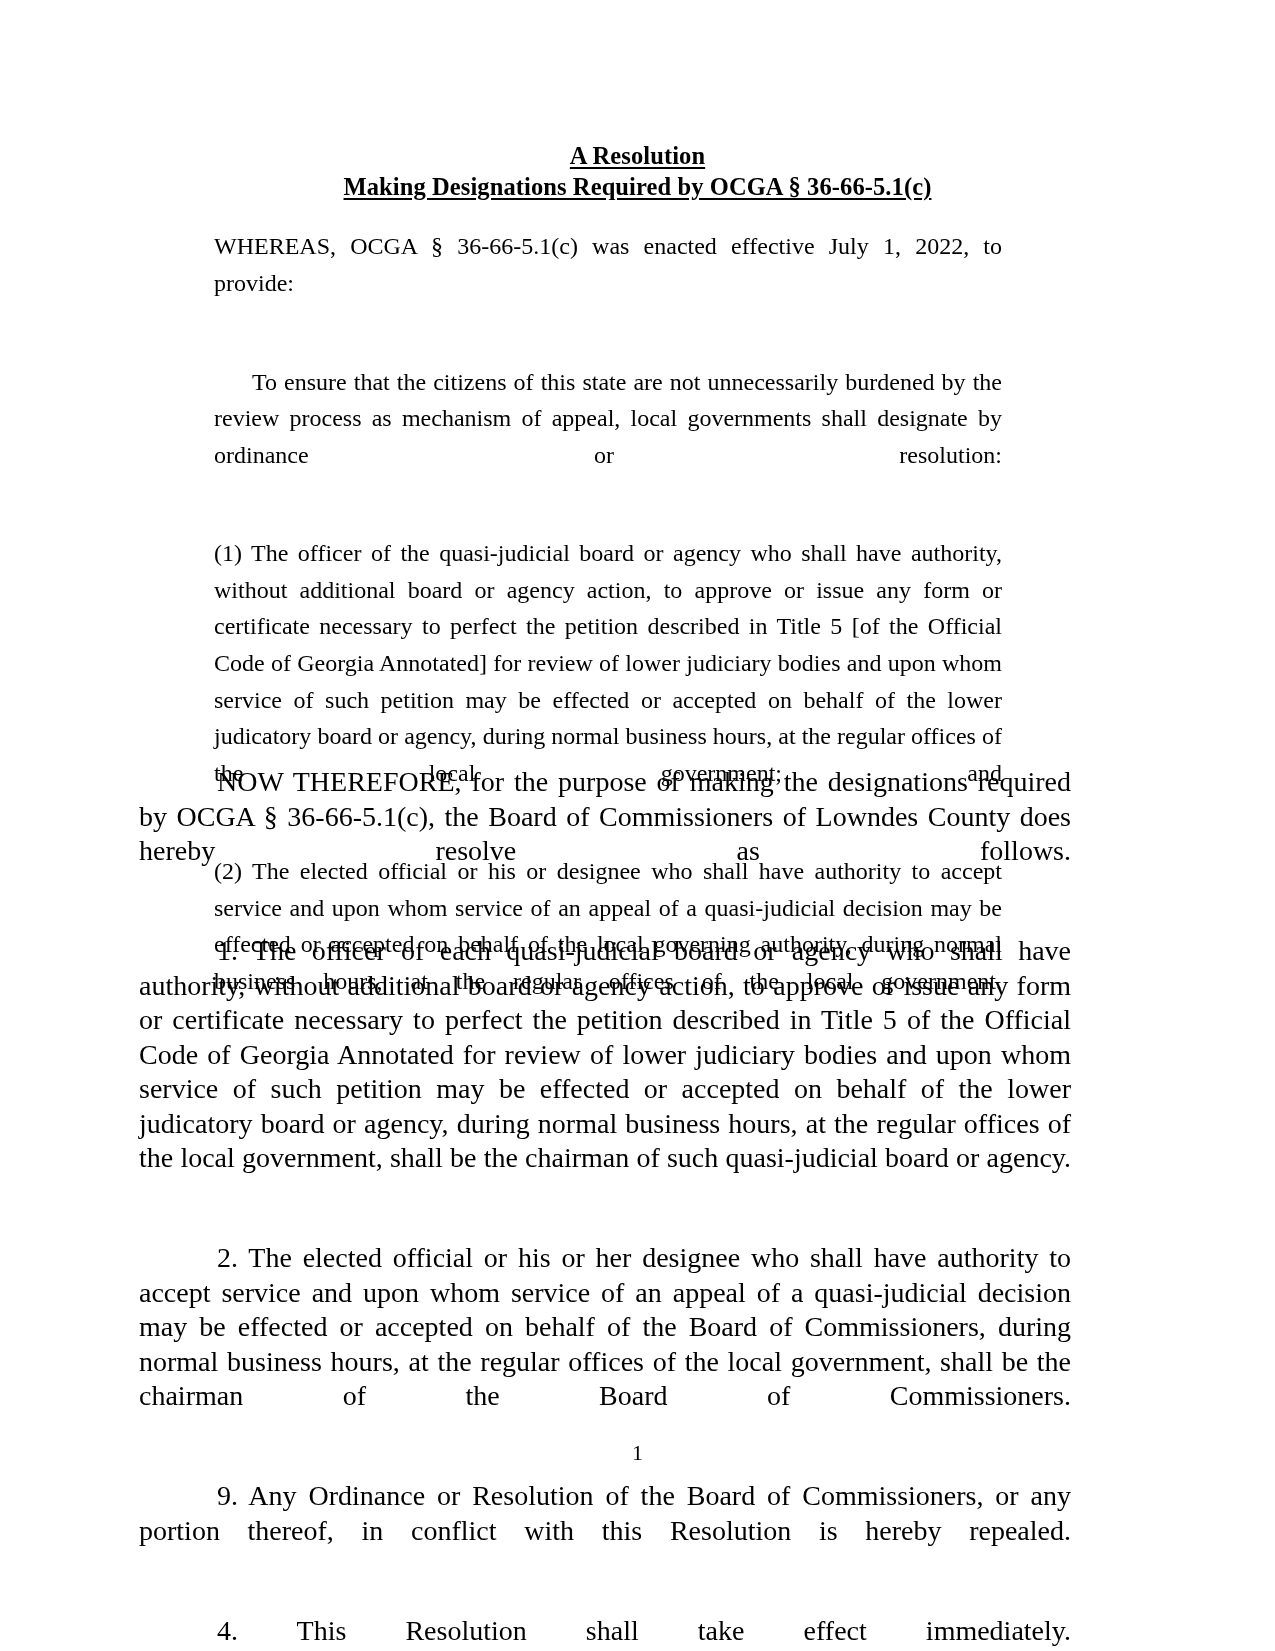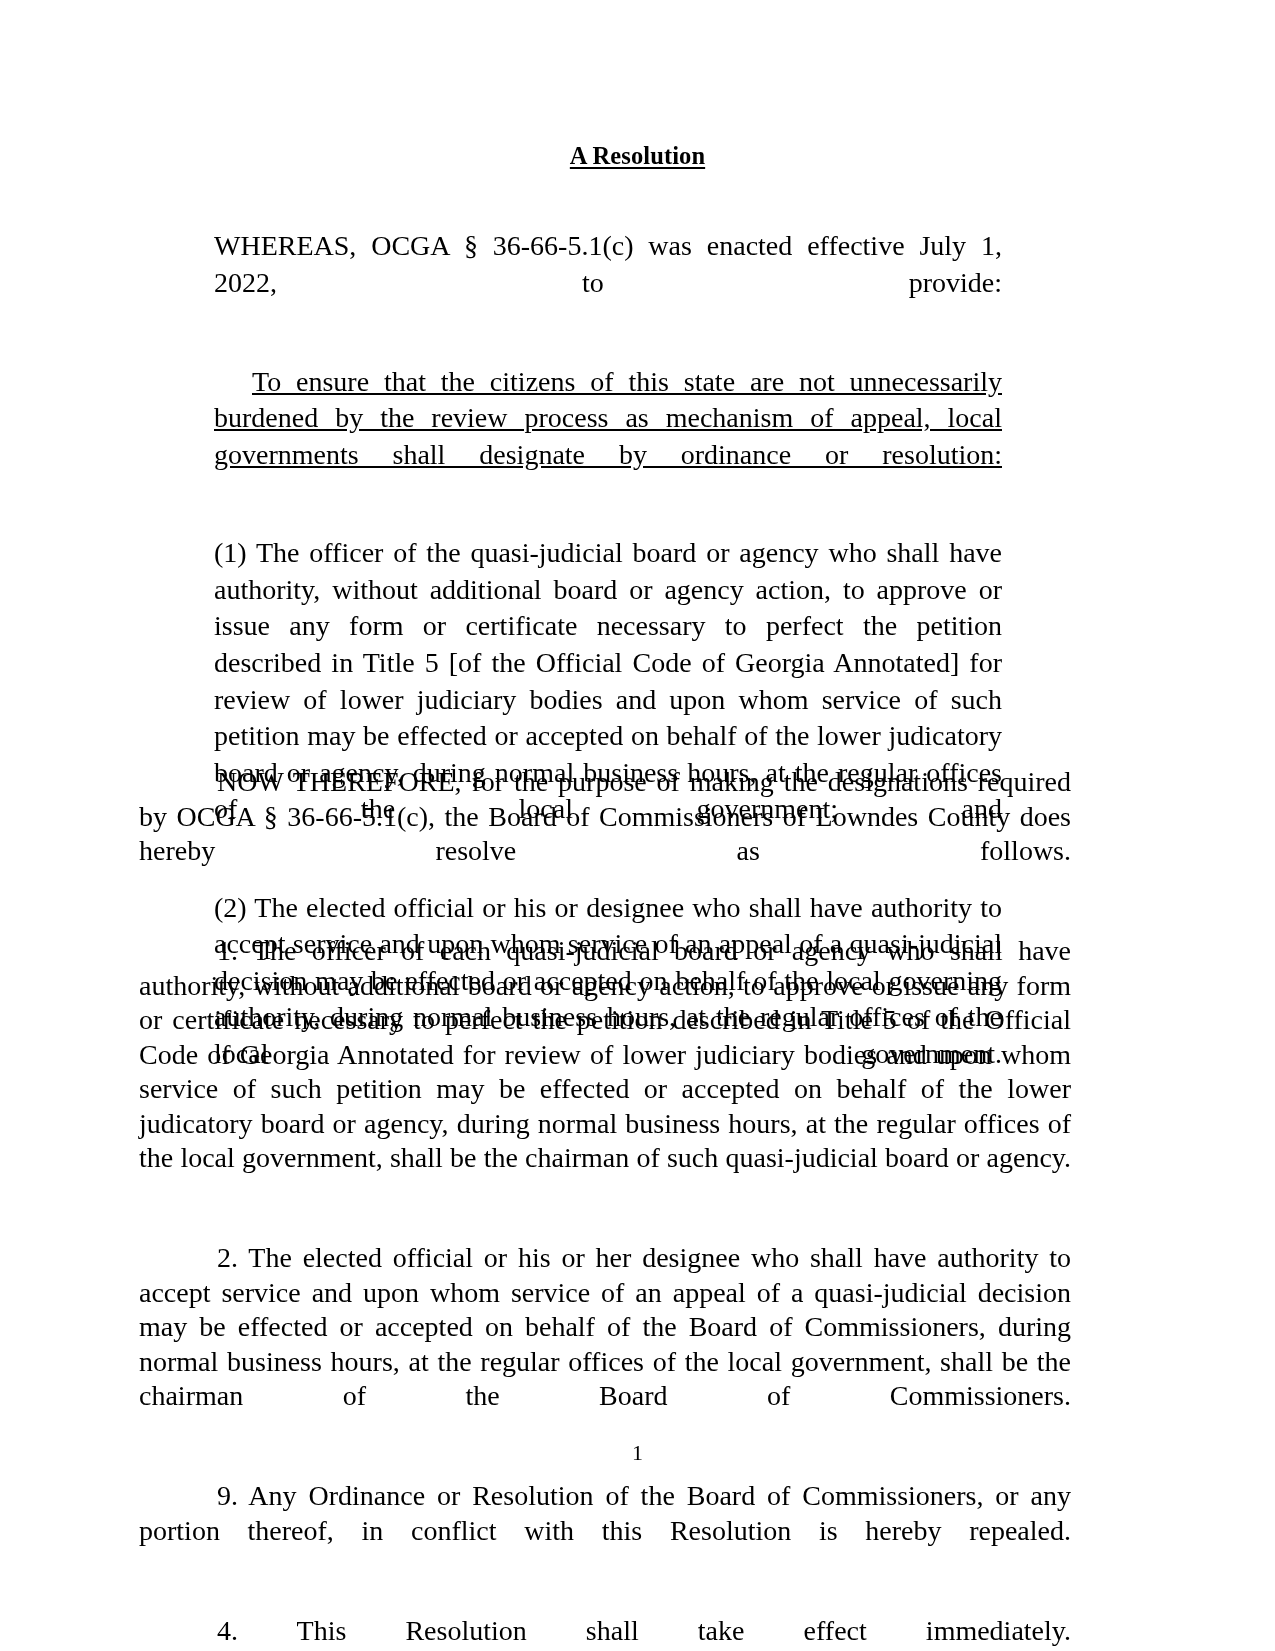--- a/index.html
+++ b/index.html
@@ -42,34 +42,33 @@
 
   
   .quote-block {
     position: absolute;
     left: 214px;
     top: 228px;
     width: 788px;
   }
   .quote-block p {
     margin: 0;
-    font-size: 28px;
+    font-size: 24px;
     line-height: 36.6px;
     text-align: justify;
     text-justify: inter-word;
   }
   .q-gap {
     height: 26px;
   }
   .q-gap-sm {
     height: 25px;
   }
   .indent-q {
     text-indent: 38px;
-    text-decoration: underline;
   }
 
   
   .body-block {
     position: absolute;
     left: 139px;
     top: 765px;
     width: 932px;
   }
   .body-block p {
@@ -102,20 +101,21 @@
     line-height: 26px;
   }
 </style>
 </head>
 <body>
 
 <div class="page">
 
   <div class="title-block">
     <div class="title-line"><span>A Resolution</span></div>
+    <div class="title-line"><span>Making Designations Required by OCGA § 36-66-5.1(c)</span></div>
   </div>
 
   <div class="quote-block">
     <p>WHEREAS, OCGA § 36-66-5.1(c) was enacted effective July 1, 2022, to provide:</p>
     <div class="q-gap"></div>
     <p class="indent-q">To ensure that the citizens of this state are not unnecessarily burdened by the review process as mechanism of appeal, local governments shall designate by ordinance or resolution:</p>
     <div class="q-gap-sm"></div>
     <p>(1) The officer of the quasi-judicial board or agency who shall have authority, without additional board or agency action, to approve or issue any form or certificate necessary to perfect the petition described in Title 5 [of the Official Code of Georgia Annotated] for review of lower judiciary bodies and upon whom service of such petition may be effected or accepted on behalf of the lower judicatory board or agency, during normal business hours, at the regular offices of the local government; and</p>
     <div class="q-gap-sm"></div>
     <p>(2) The elected official or his or designee who shall have authority to accept service and upon whom service of an appeal of a quasi-judicial decision may be effected or accepted on behalf of the local governing authority, during normal business hours, at the regular offices of the local government.</p>

